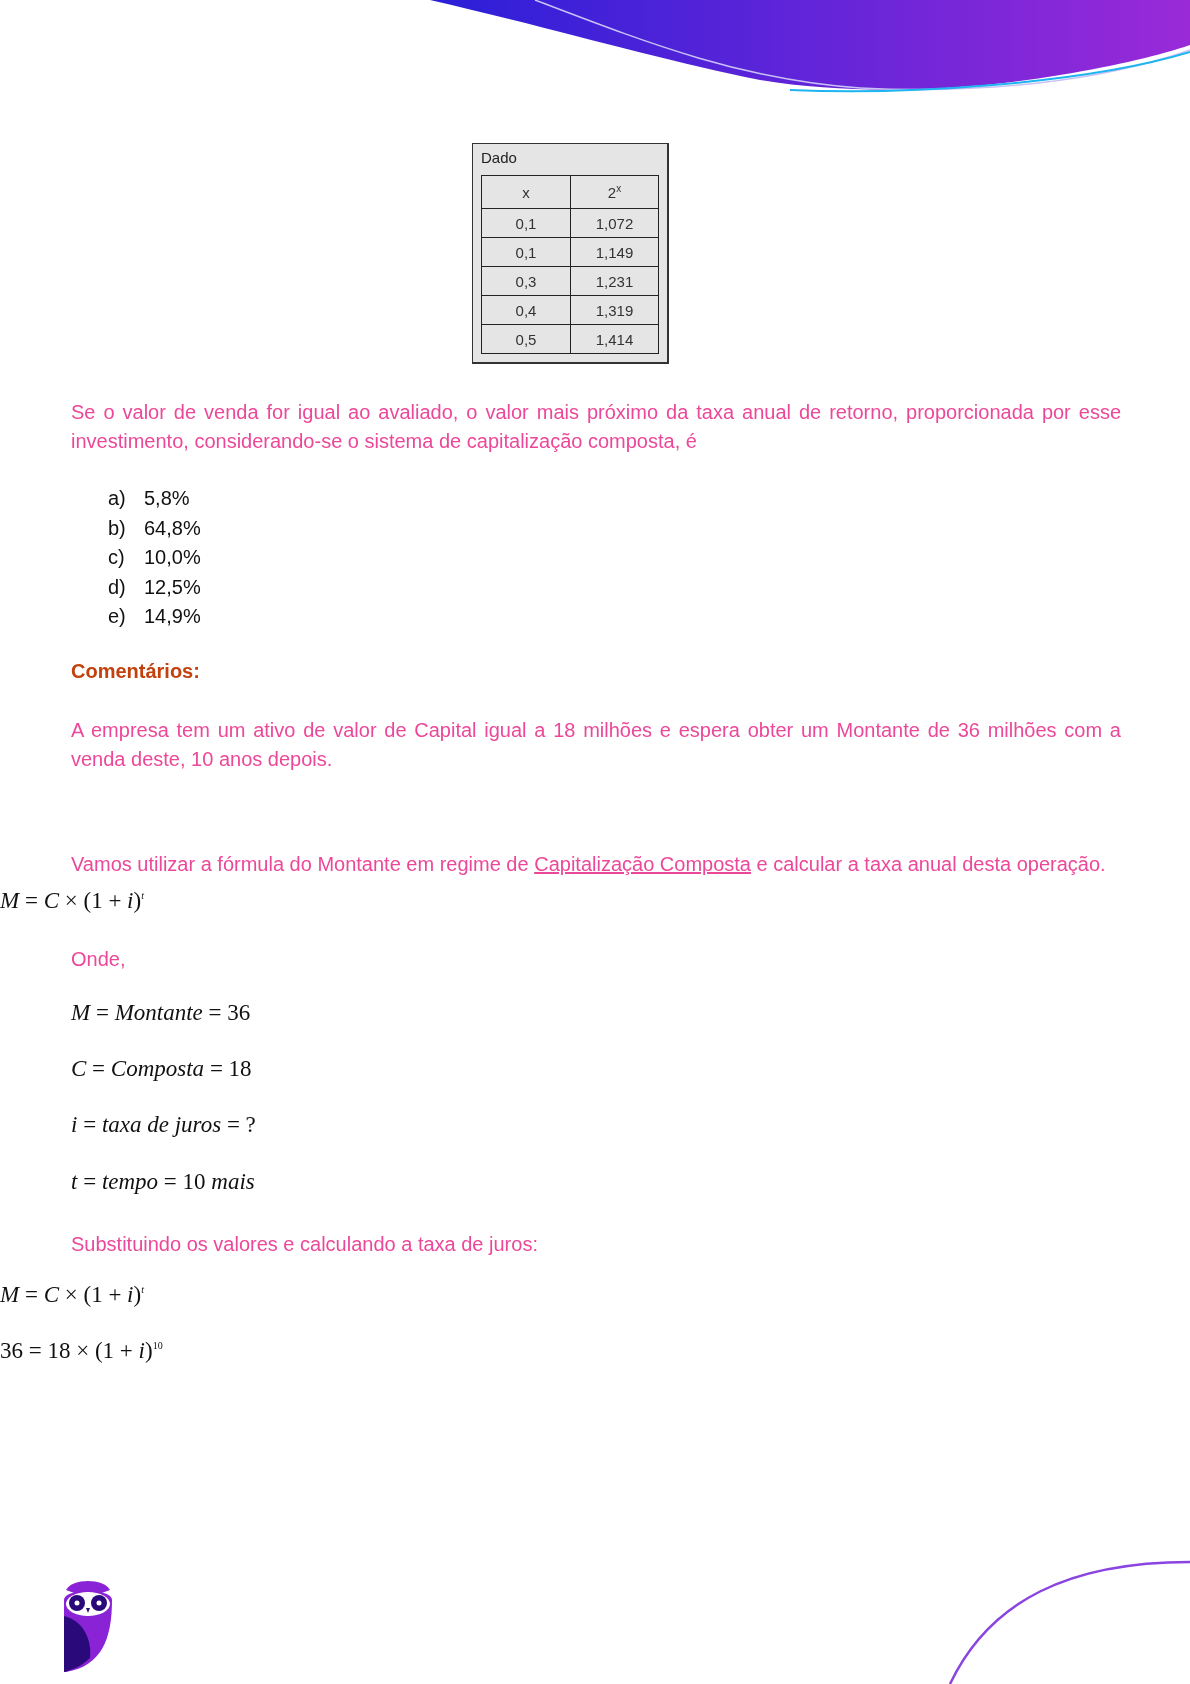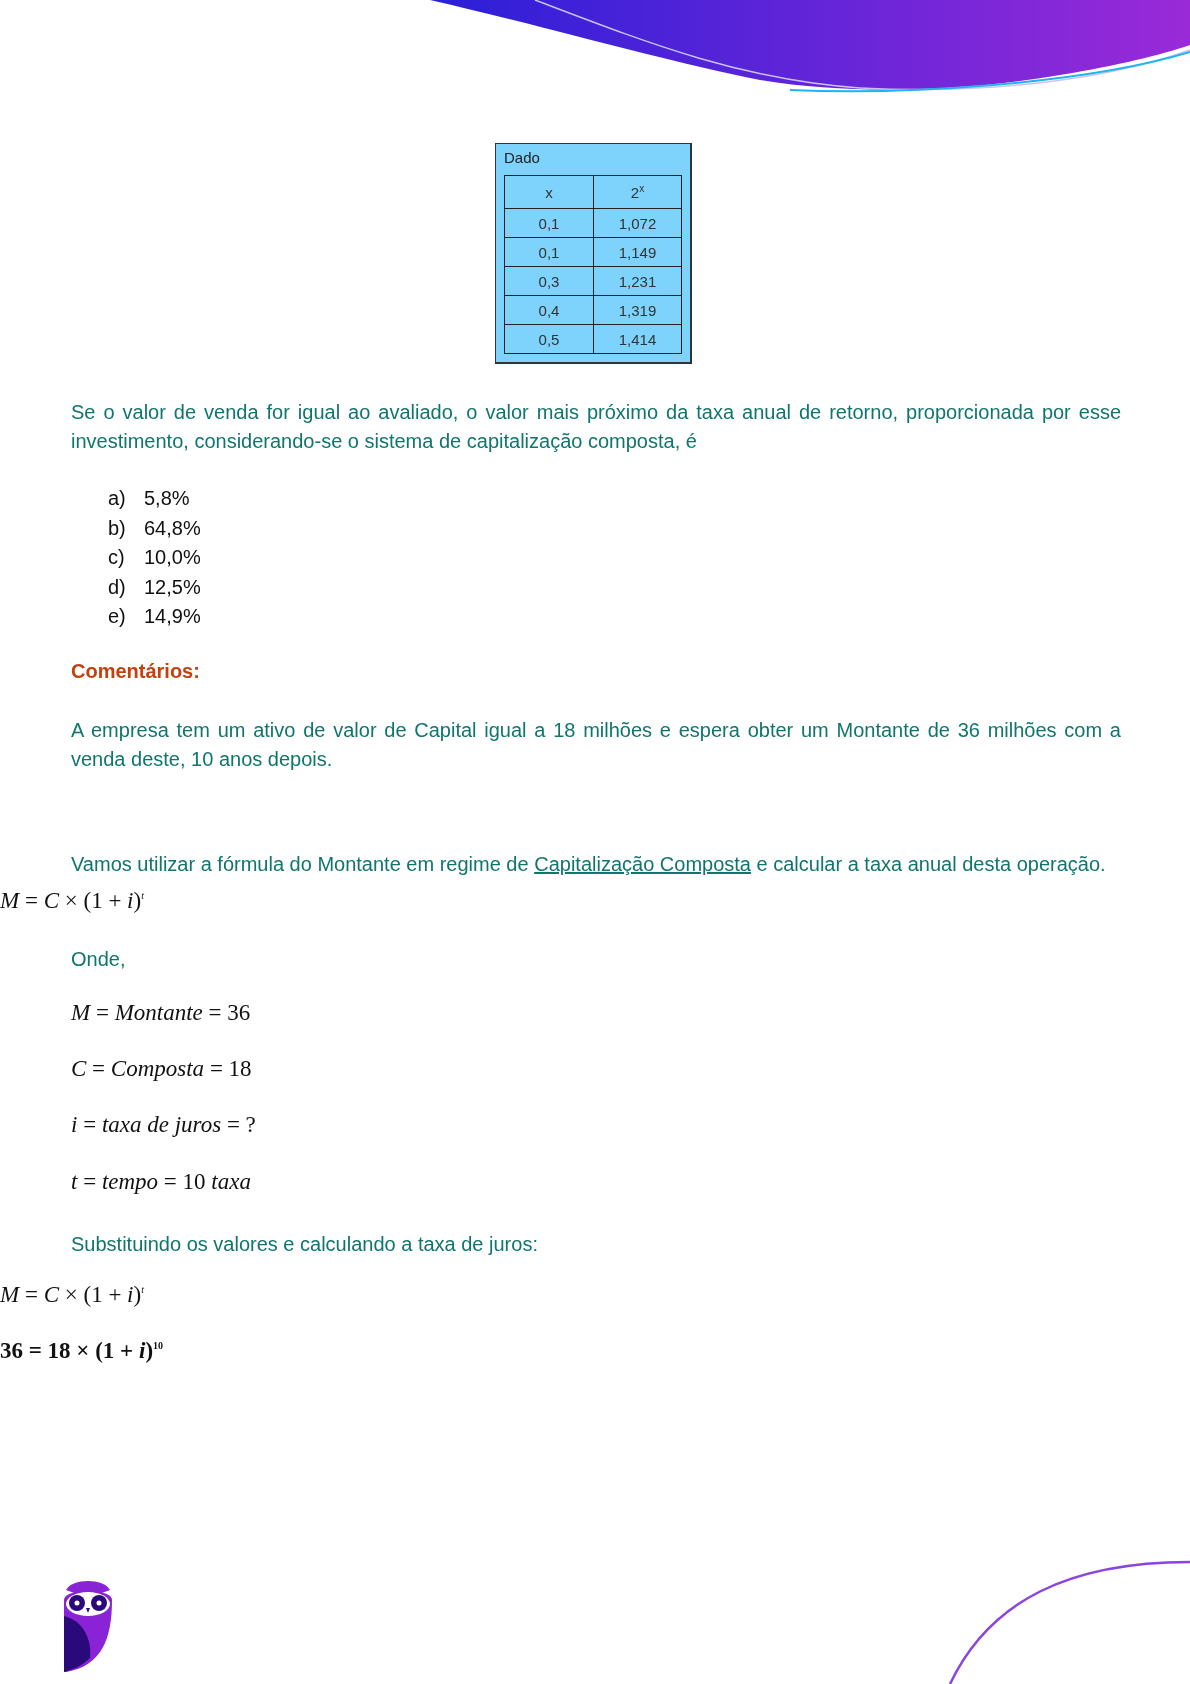--- a/index.html
+++ b/index.html
@@ -2,32 +2,32 @@
 <html><head>
   <meta charset="utf-8">
   <style>
     html, body { margin: 0; padding: 0; background: #ffffff; }
     body { width: 1190px; height: 1684px; position: relative; overflow: hidden;
            font-family: "Liberation Sans", sans-serif; color: #111; }
     .header-wave { position: absolute; left: 0; top: 0; width: 1190px; height: 100px; }
     .footer-arc { position: absolute; left: 900px; top: 1540px; width: 290px; height: 144px; }
     .owl { position: absolute; left: 62px; top: 1578px; width: 52px; height: 96px; }
 
-    .table-wrap { position: absolute; left: 495px; top: 143px; width: 194px; height: 218px;
-                  border: 1px solid #333; border-right-width: 2px; border-bottom-width: 2px; background: #7dd3fc; }
+    .table-wrap { position: absolute; left: 472px; top: 143px; width: 194px; height: 218px;
+                  border: 1px solid #333; border-right-width: 2px; border-bottom-width: 2px; background: #e5e5e5; }
     .table-title { position: absolute; left: 8px; top: 5px; font-size: 15px; color: #222; }
     table.dado { position: absolute; left: 8px; top: 31px; border-collapse: collapse; width: 178px; }
     table.dado td, table.dado th { border: 1px solid #222; height: 28px; padding: 0; text-align: center;
                   font-size: 15px; font-weight: normal; color: #333; }
     table.dado th { height: 32px; }
     table.dado td:first-child, table.dado th:first-child { width: 88px; }
     sup { font-size: 10px; vertical-align: super; line-height: 0; }
 
     .p { position: absolute; left: 71px; width: 1050px; font-family: "Liberation Sans", sans-serif;
-         font-size: 20px; line-height: 29px; color: #0f766e; text-align: justify; }
+         font-size: 20px; line-height: 29px; color: #ec4899; text-align: justify; }
     .opts { position: absolute; left: 108px; top: 484px; font-size: 20px; line-height: 29.5px; }
     .opt-letter { display: inline-block; width: 36px; }
     .comment-title { position: absolute; left: 71px; top: 660px; font-size: 20px; font-weight: bold; color: #c2410c; }
     .underline { text-decoration: underline; }
     .math { font-family: "Liberation Serif", serif; font-size: 23px; }
     .math i { font-style: italic; }
     .eq-center { position: absolute; left: 0; width: 1190px; text-align: left; }
     .math-line { position: absolute; left: 71px; }
   </style>
 </head>
@@ -104,29 +104,29 @@
 <div class="math-line math" style="top:1000px;">
   <i>M</i> = <i>Montante</i> = <span>36</span>
 </div>
 <div class="math-line math" style="top:1056px;">
   <i>C</i> = <i>Composta</i> = <span>18</span>
 </div>
 <div class="math-line math" style="top:1112px;">
   <i>i</i> = <i>taxa de juros</i> = <span>?</span>
 </div>
 <div class="math-line math" style="top:1169px;">
-  <i>t</i> = <i>tempo</i> = <span>10</span> <i>taxa</i>
+  <i>t</i> = <i>tempo</i> = <span>10</span> <i>mais</i>
 </div>
 
 <div class="p" style="top:1230px;">Substituindo os valores e calculando a taxa de juros:</div>
 
 <div class="eq-center math" style="top:1282px;">
   <i>M</i><span> = </span><i>C</i><span> × (1 + </span><i>i</i><span>)</span><sup><i>t</i></sup>
 </div>
-<div class="eq-center math" style="top:1338px;font-weight:bold;">
+<div class="eq-center math" style="top:1338px;">
   <span>36</span><span> = </span><span>18</span><span> × (1 + </span><i>i</i><span>)</span><sup>10</sup>
 </div>
 
 <svg class="owl" viewBox="0 0 52 96">
   <path d="M4,12 C10,0 42,0 48,12 L26,20 Z" fill="#8a23d6"></path>
   <path d="M2,22 C2,10 50,10 50,22 C50,60 40,88 4,94 L2,94 Z" fill="#8a23d6"></path>
   <ellipse cx="26" cy="26" rx="22" ry="12" fill="#ffffff"></ellipse>
   <circle cx="15" cy="25" r="8" fill="#2a0a7a"></circle>
   <circle cx="37" cy="25" r="8" fill="#2a0a7a"></circle>
   <circle cx="15" cy="25" r="2.5" fill="#ffffff"></circle>

